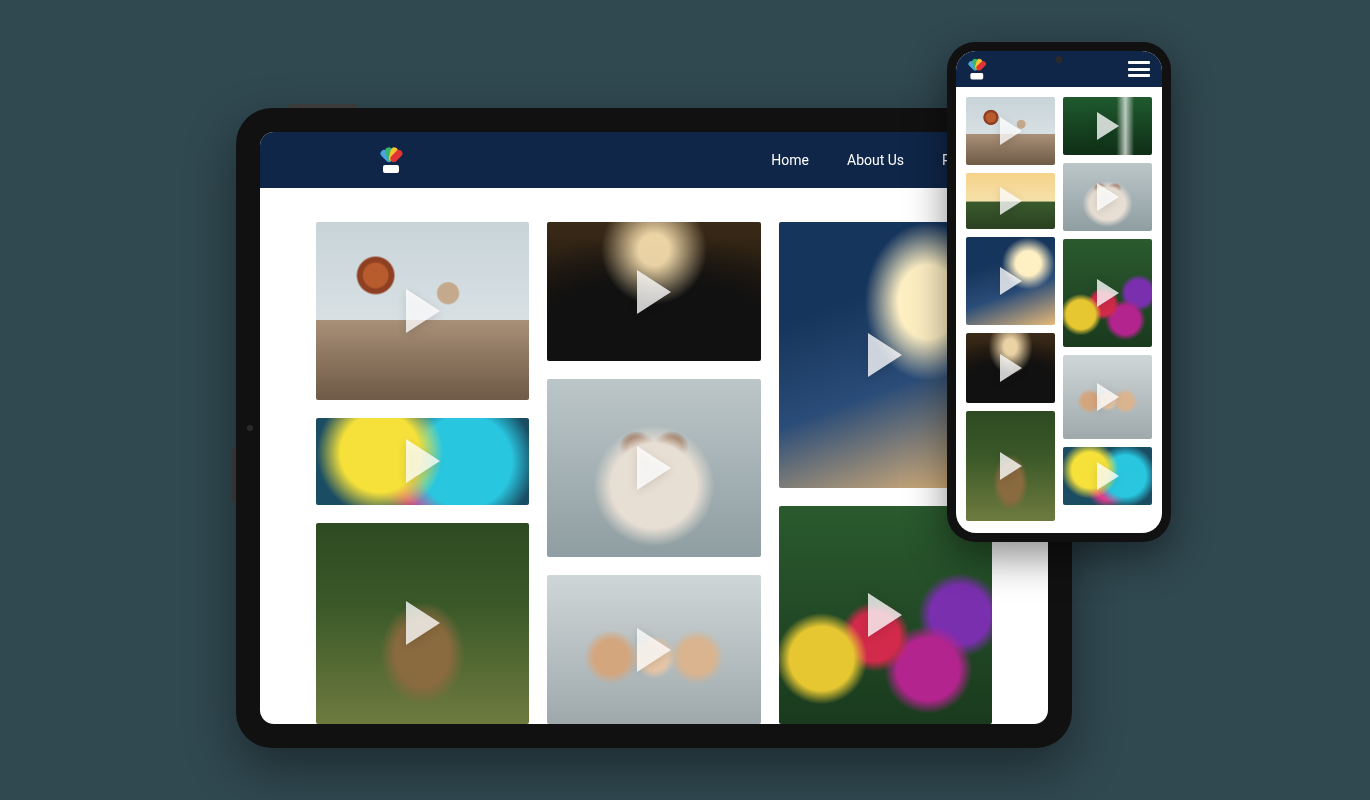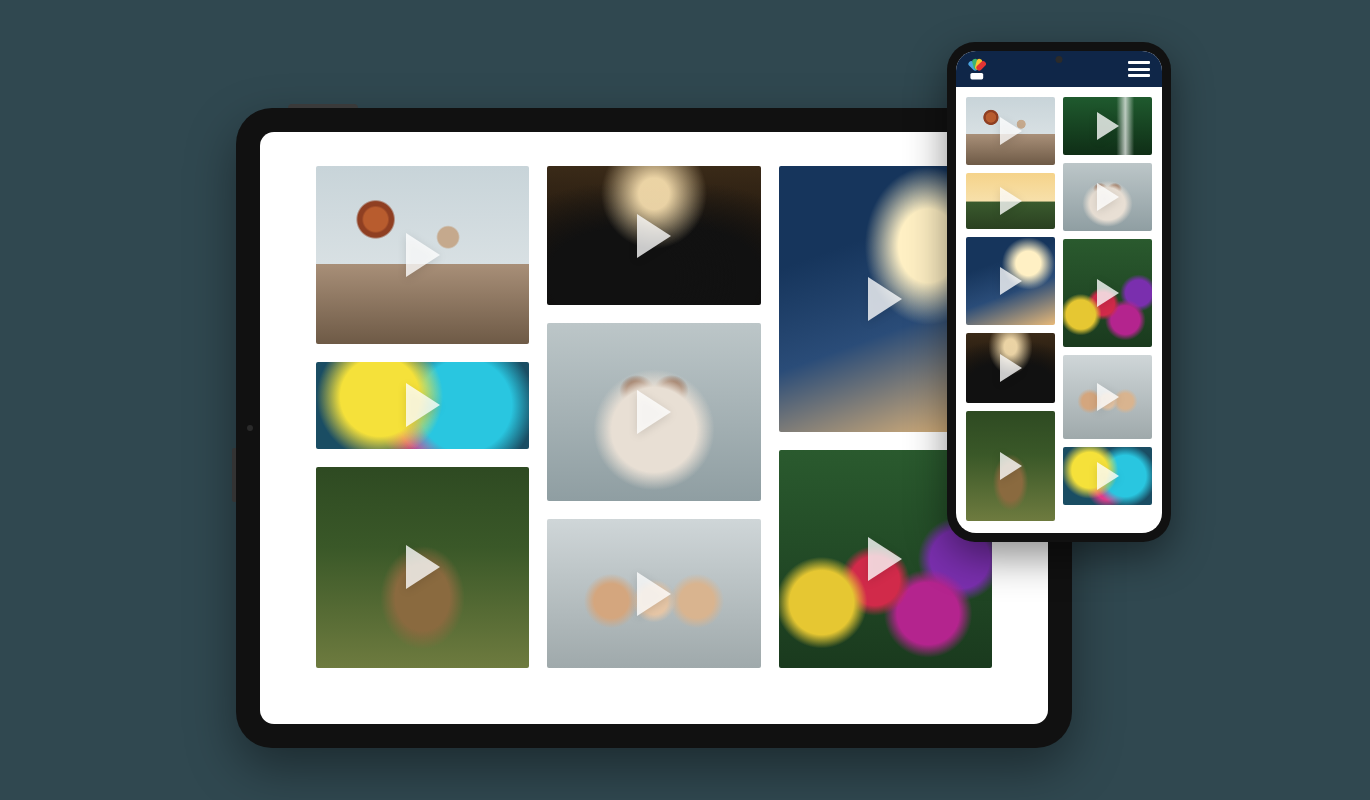--- a/index.html
+++ b/index.html
@@ -226,20 +226,35 @@
   }
 </style>
 </head>
 <body>
 
 <div class="tablet">
   <div class="tablet-vol"></div>
   <div class="tablet-camera"></div>
   <div class="tablet-screen">
 
+    <div class="t-nav">
+      <div class="logo-shape" id="t-logo">
+          <div class="petal" style="background: rgb(74, 163, 224); transform: rotate(-45deg);"></div>
+          <div class="petal" style="background: rgb(59, 181, 110); transform: rotate(-15deg);"></div>
+          <div class="petal" style="background: rgb(245, 197, 49); transform: rotate(15deg);"></div>
+          <div class="petal" style="background: rgb(226, 52, 52); transform: rotate(45deg);"></div>
+          <div class="base"></div>
+        </div>
+      <div class="t-links" id="t-links">
+          <span>Home</span>
+          <span>About Us</span>
+          <span>Plans</span>
+          <span>C</span>
+        </div>
+    </div>
 
     <div class="t-gallery">
       <div class="t-col" id="tcol1">
           <div class="tile thumb-balloons" style="height: 186px;">
             <div class="play"></div>
           </div>
           <div class="tile thumb-colorfest" style="height: 90px;">
             <div class="play"></div>
           </div>
           <div class="tile thumb-deer" style="height: 210px;">

